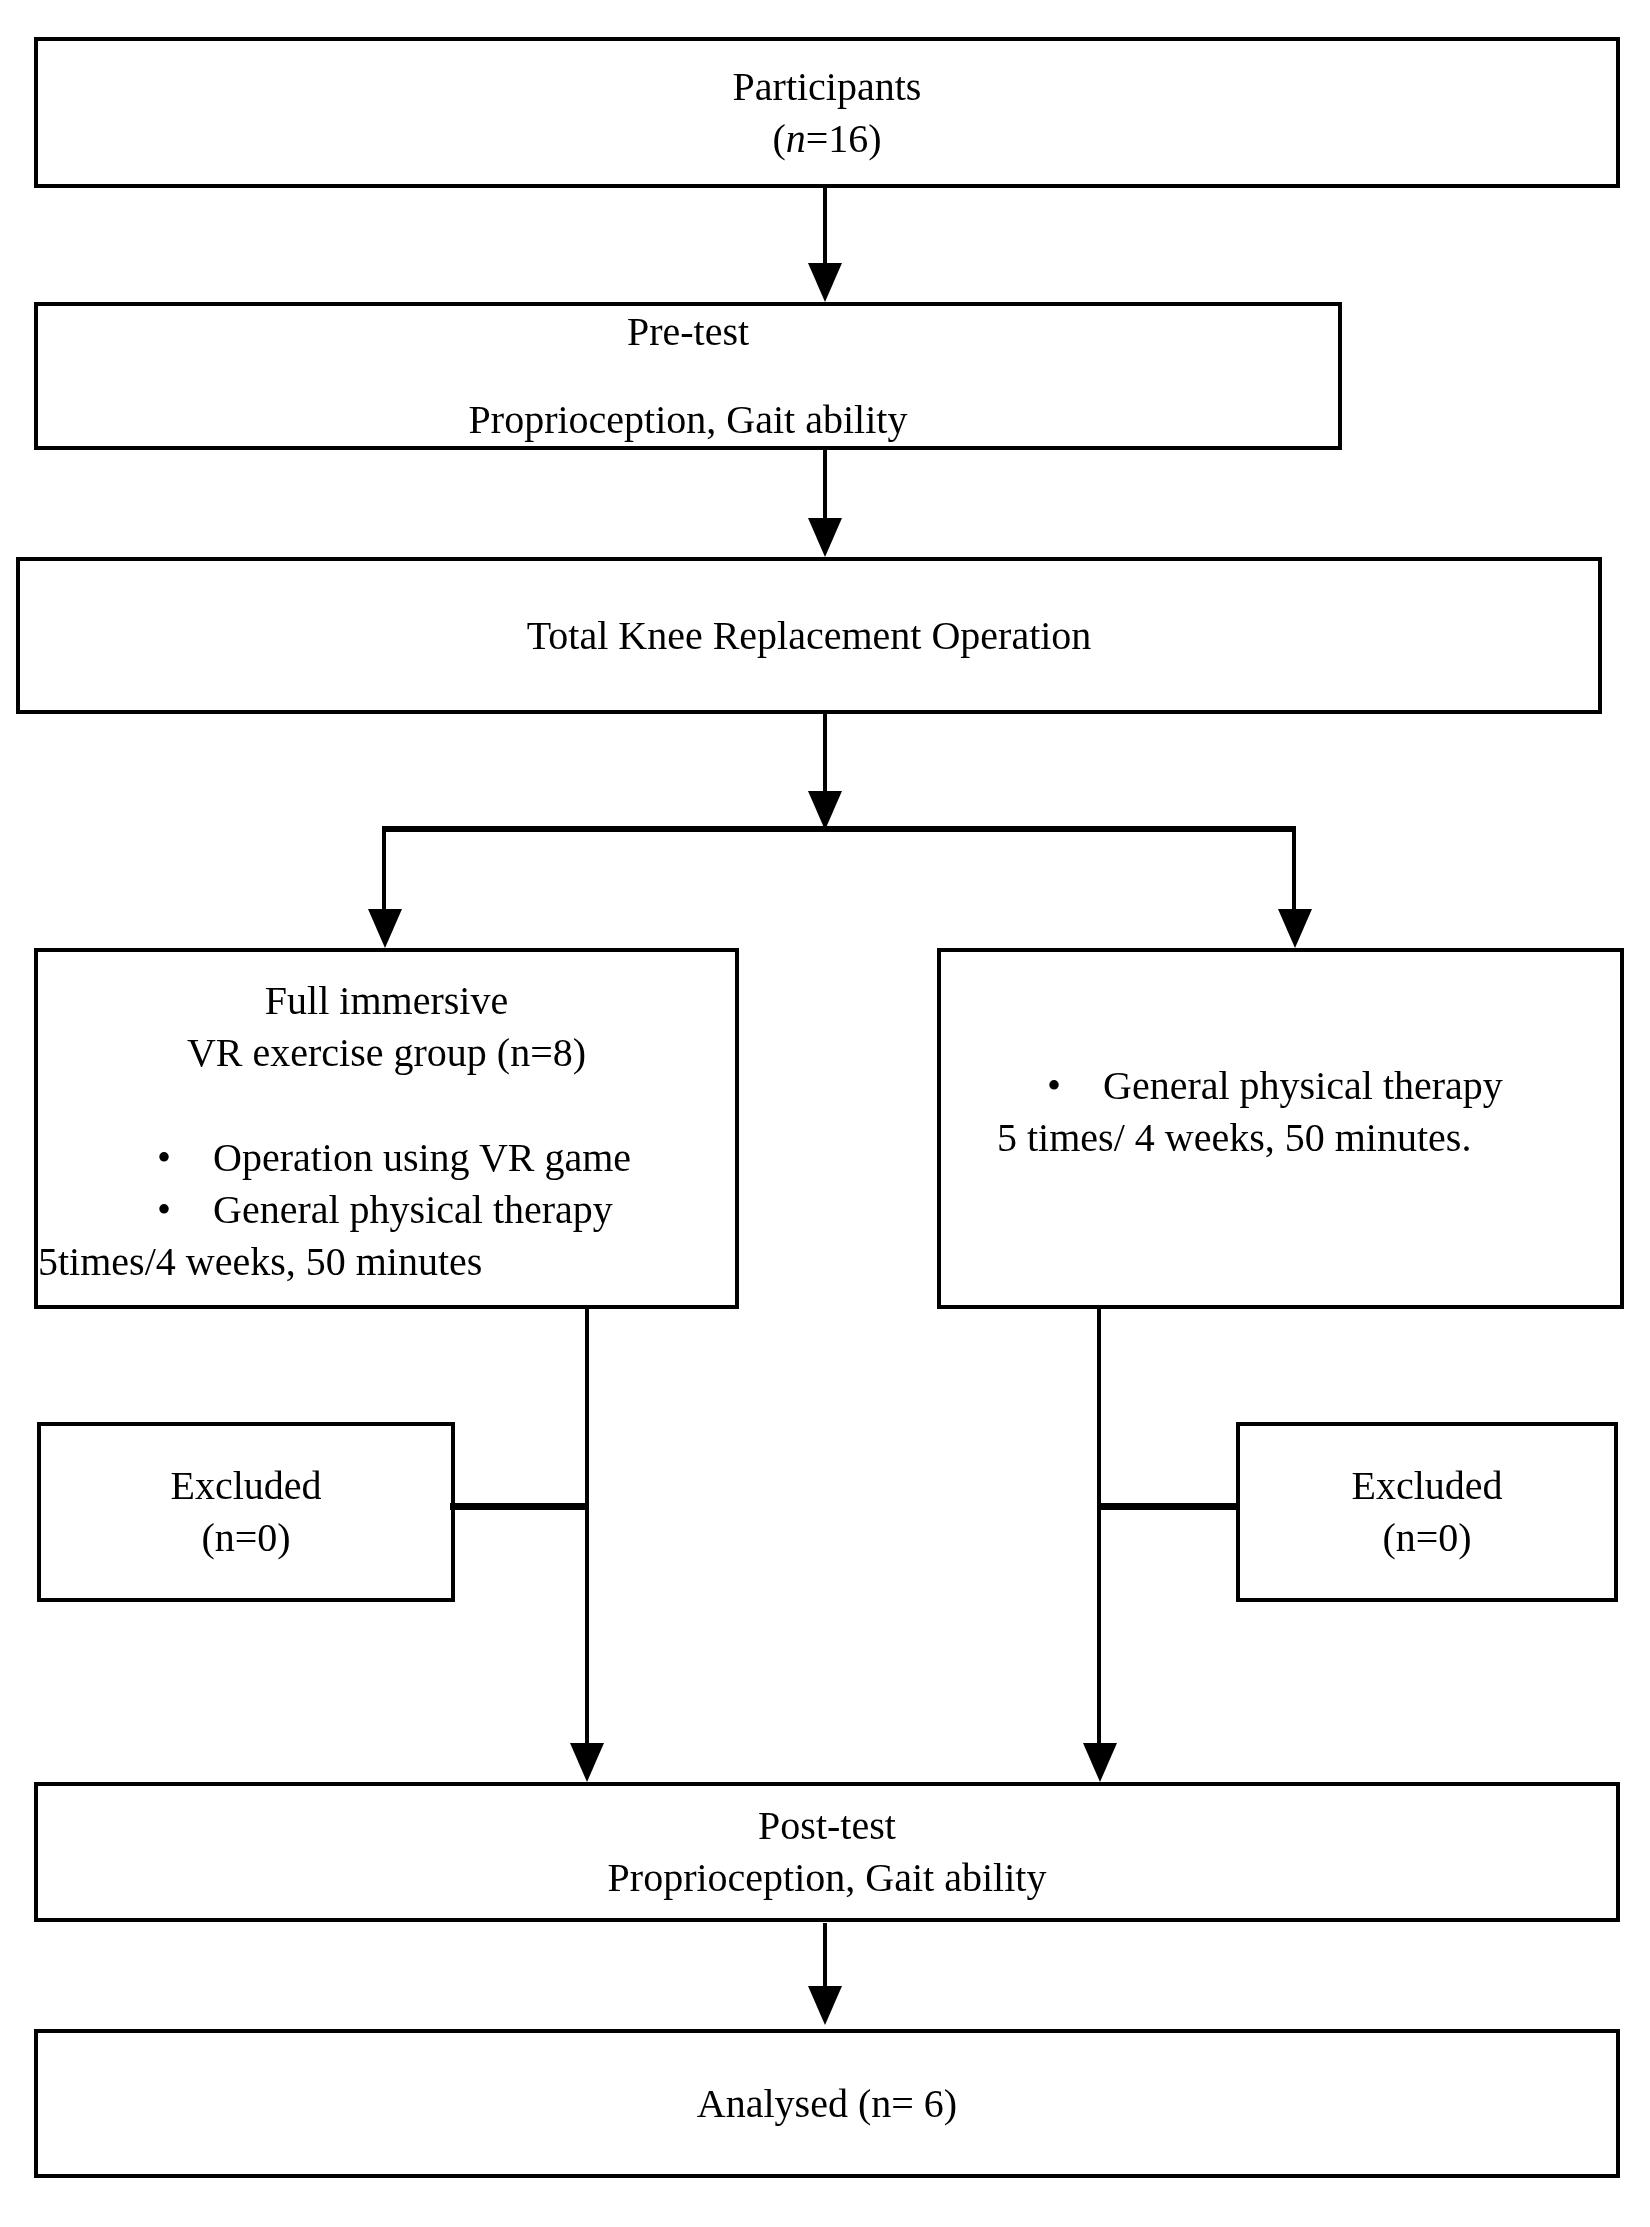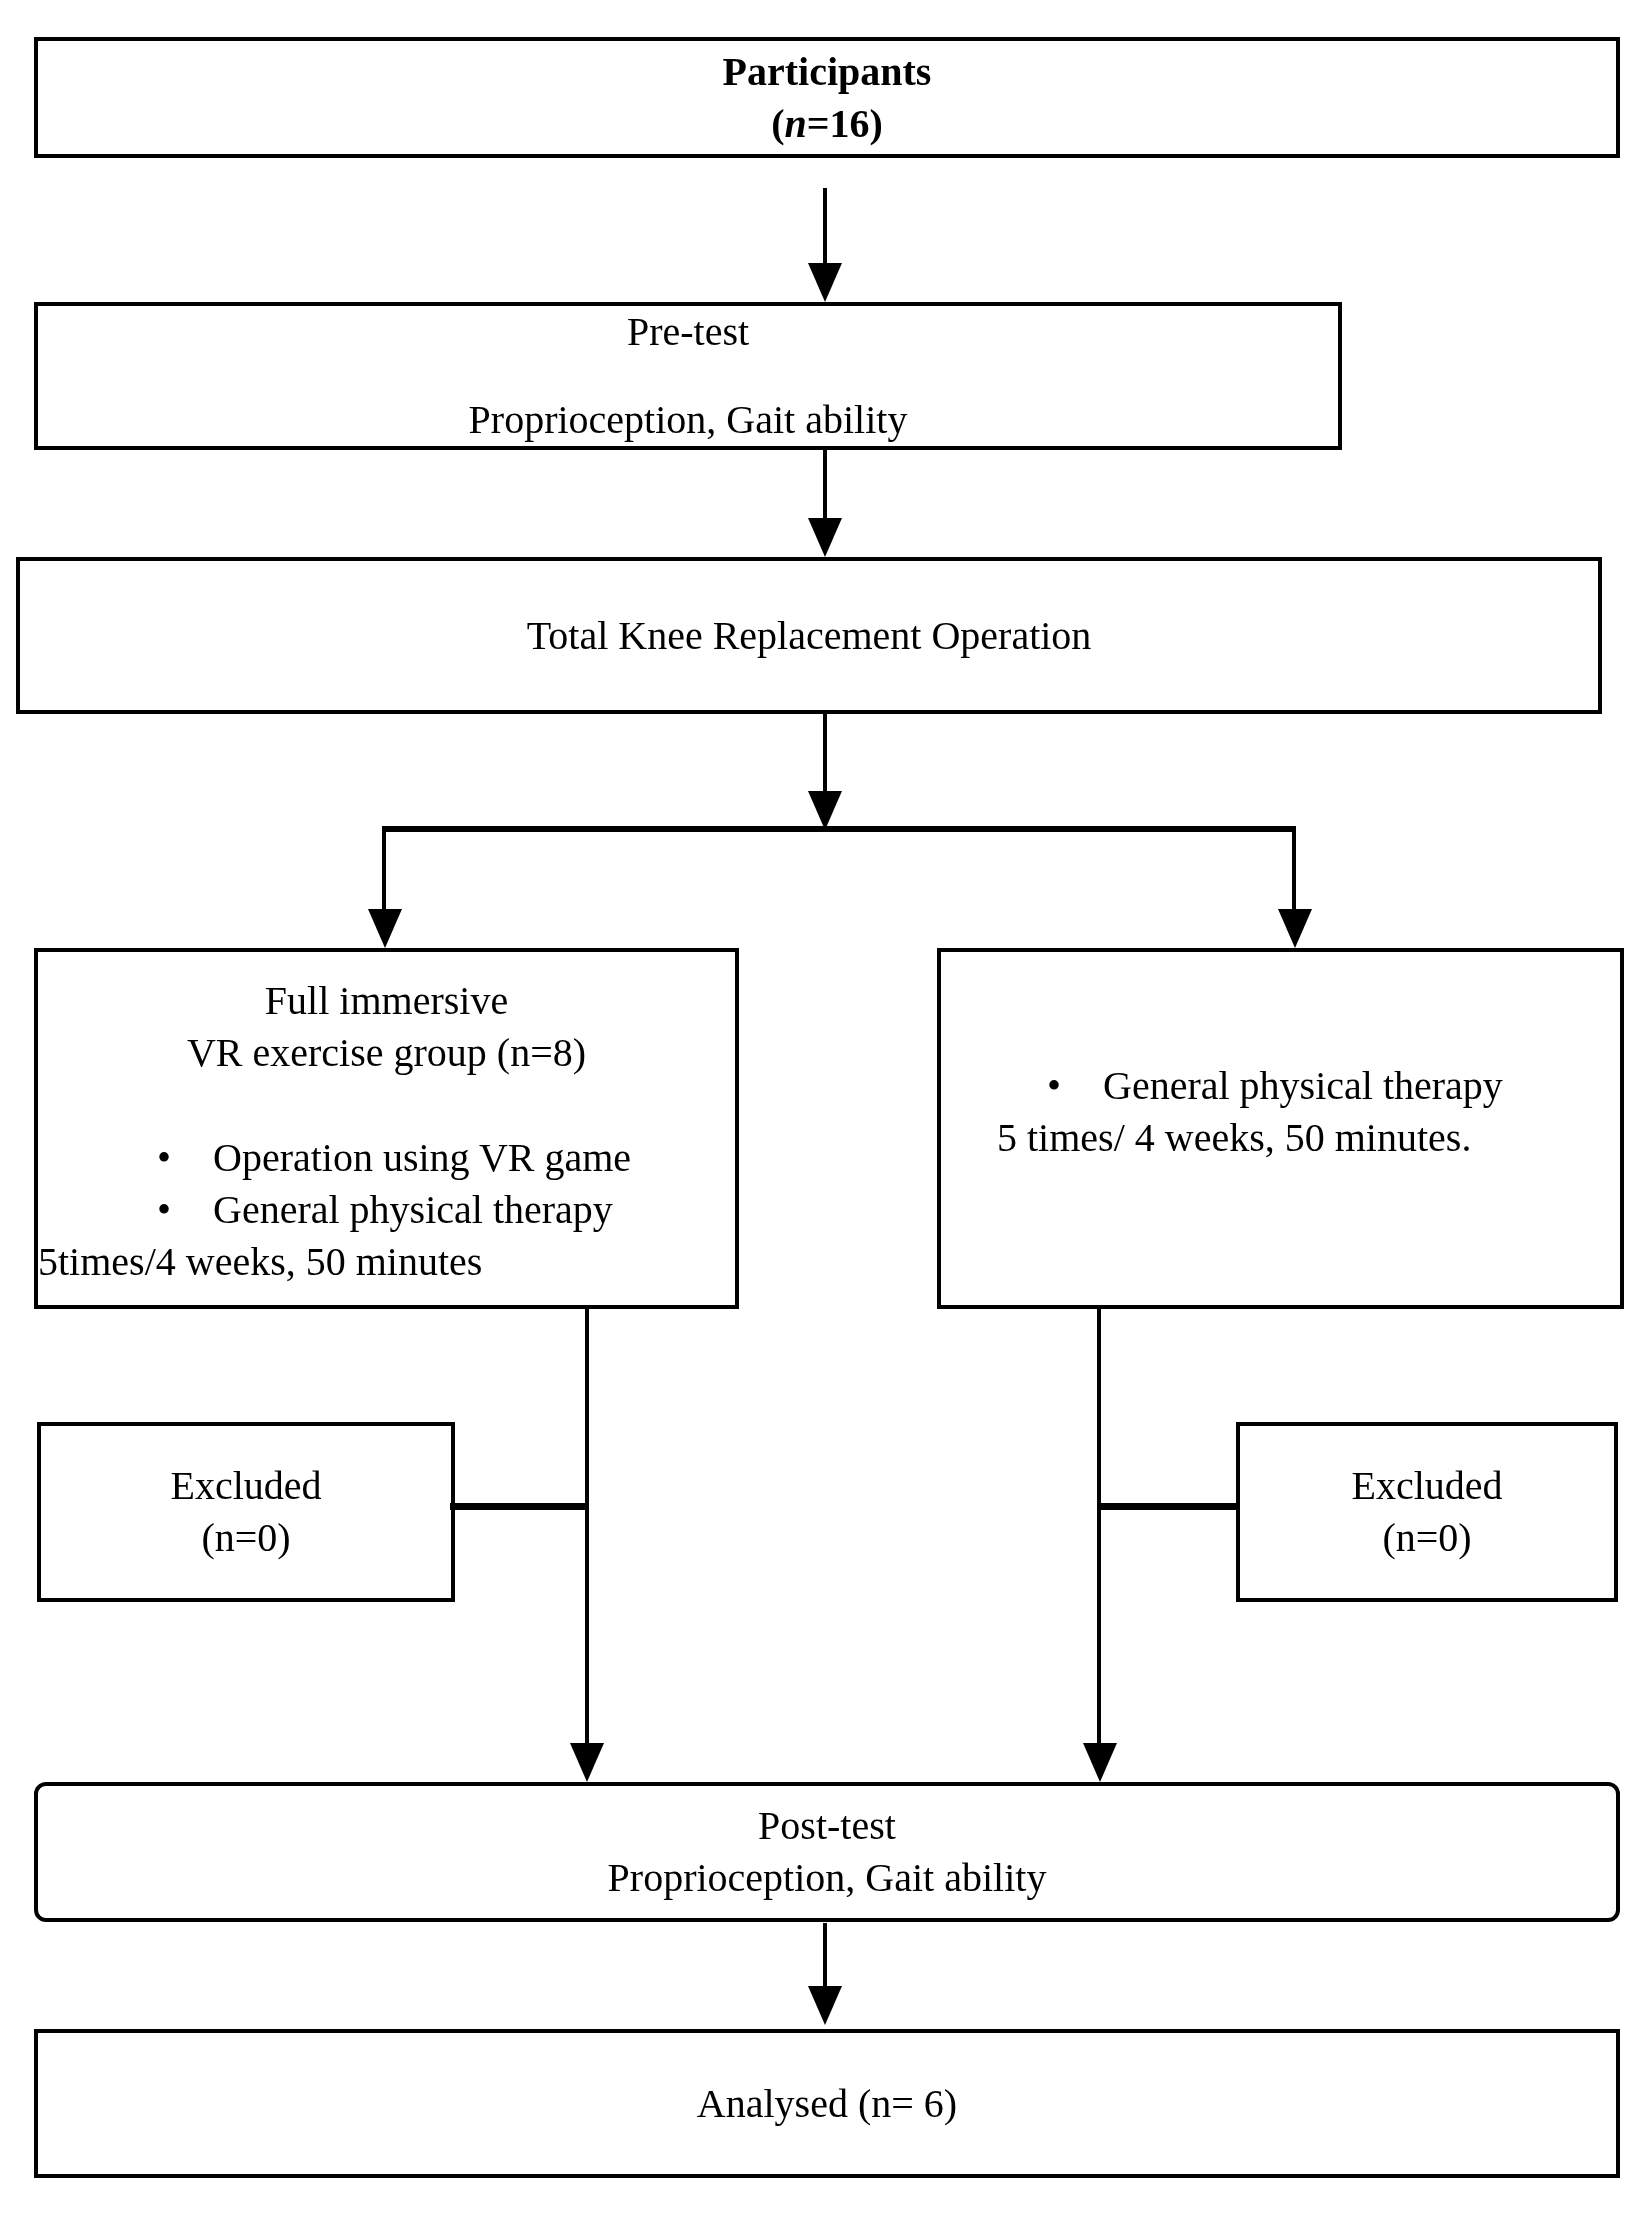--- a/index.html
+++ b/index.html
@@ -55,28 +55,28 @@
   .spacer-105 { height: 85px; }
   .bullets { width: 100%; text-align: left; }
   .bullet-row { display: flex; }
   .vr-pad .bullet-row { padding-left: 119px; }
   .ctl-pad .bullet-row { padding-left: 106px; }
   .bullet-glyph { width: 56px; flex: 0 0 56px; }
   .vr-pad .cont-row { }
   .ctl-pad .cont-row { padding-left: 56px; }
 
   
-  #participants-box { left: 34px; top: 37px;  width: 1586px; height: 121px; font-weight: bold; }
+  #participants-box { left: 34px; top: 37px;  width: 1586px; height: 151px; }
   #pretest-box      { left: 34px; top: 302px; width: 1308px; height: 148px; justify-content: space-between; }
   #operation-box    { left: 16px; top: 557px; width: 1586px; height: 157px; }
   #vr-group-box     { left: 34px; top: 948px; width: 705px; height: 361px; padding-top: 22.6px; }
   #control-group-box{ left: 937px; top: 948px; width: 687px; height: 361px; padding-top: 22.6px; }
   #excluded-left-box  { left: 37px;  top: 1422px; width: 418px; height: 180px; }
   #excluded-right-box { left: 1236px; top: 1422px; width: 382px; height: 180px; }
-  #posttest-box     { left: 34px; top: 1782px; width: 1586px; height: 140px; border-radius: 12px; }
+  #posttest-box     { left: 34px; top: 1782px; width: 1586px; height: 140px; }
   #analysed-box     { left: 34px; top: 2029px; width: 1586px; height: 149px; }
 </style>
 </head>
 <body>
 
 <div class="canvas">
 
   <div class="box" id="participants-box">
     <span class="tline">Participants</span>
     <span class="tline"><span>(</span><span class="italic-n">n</span><span>=16)</span></span>

